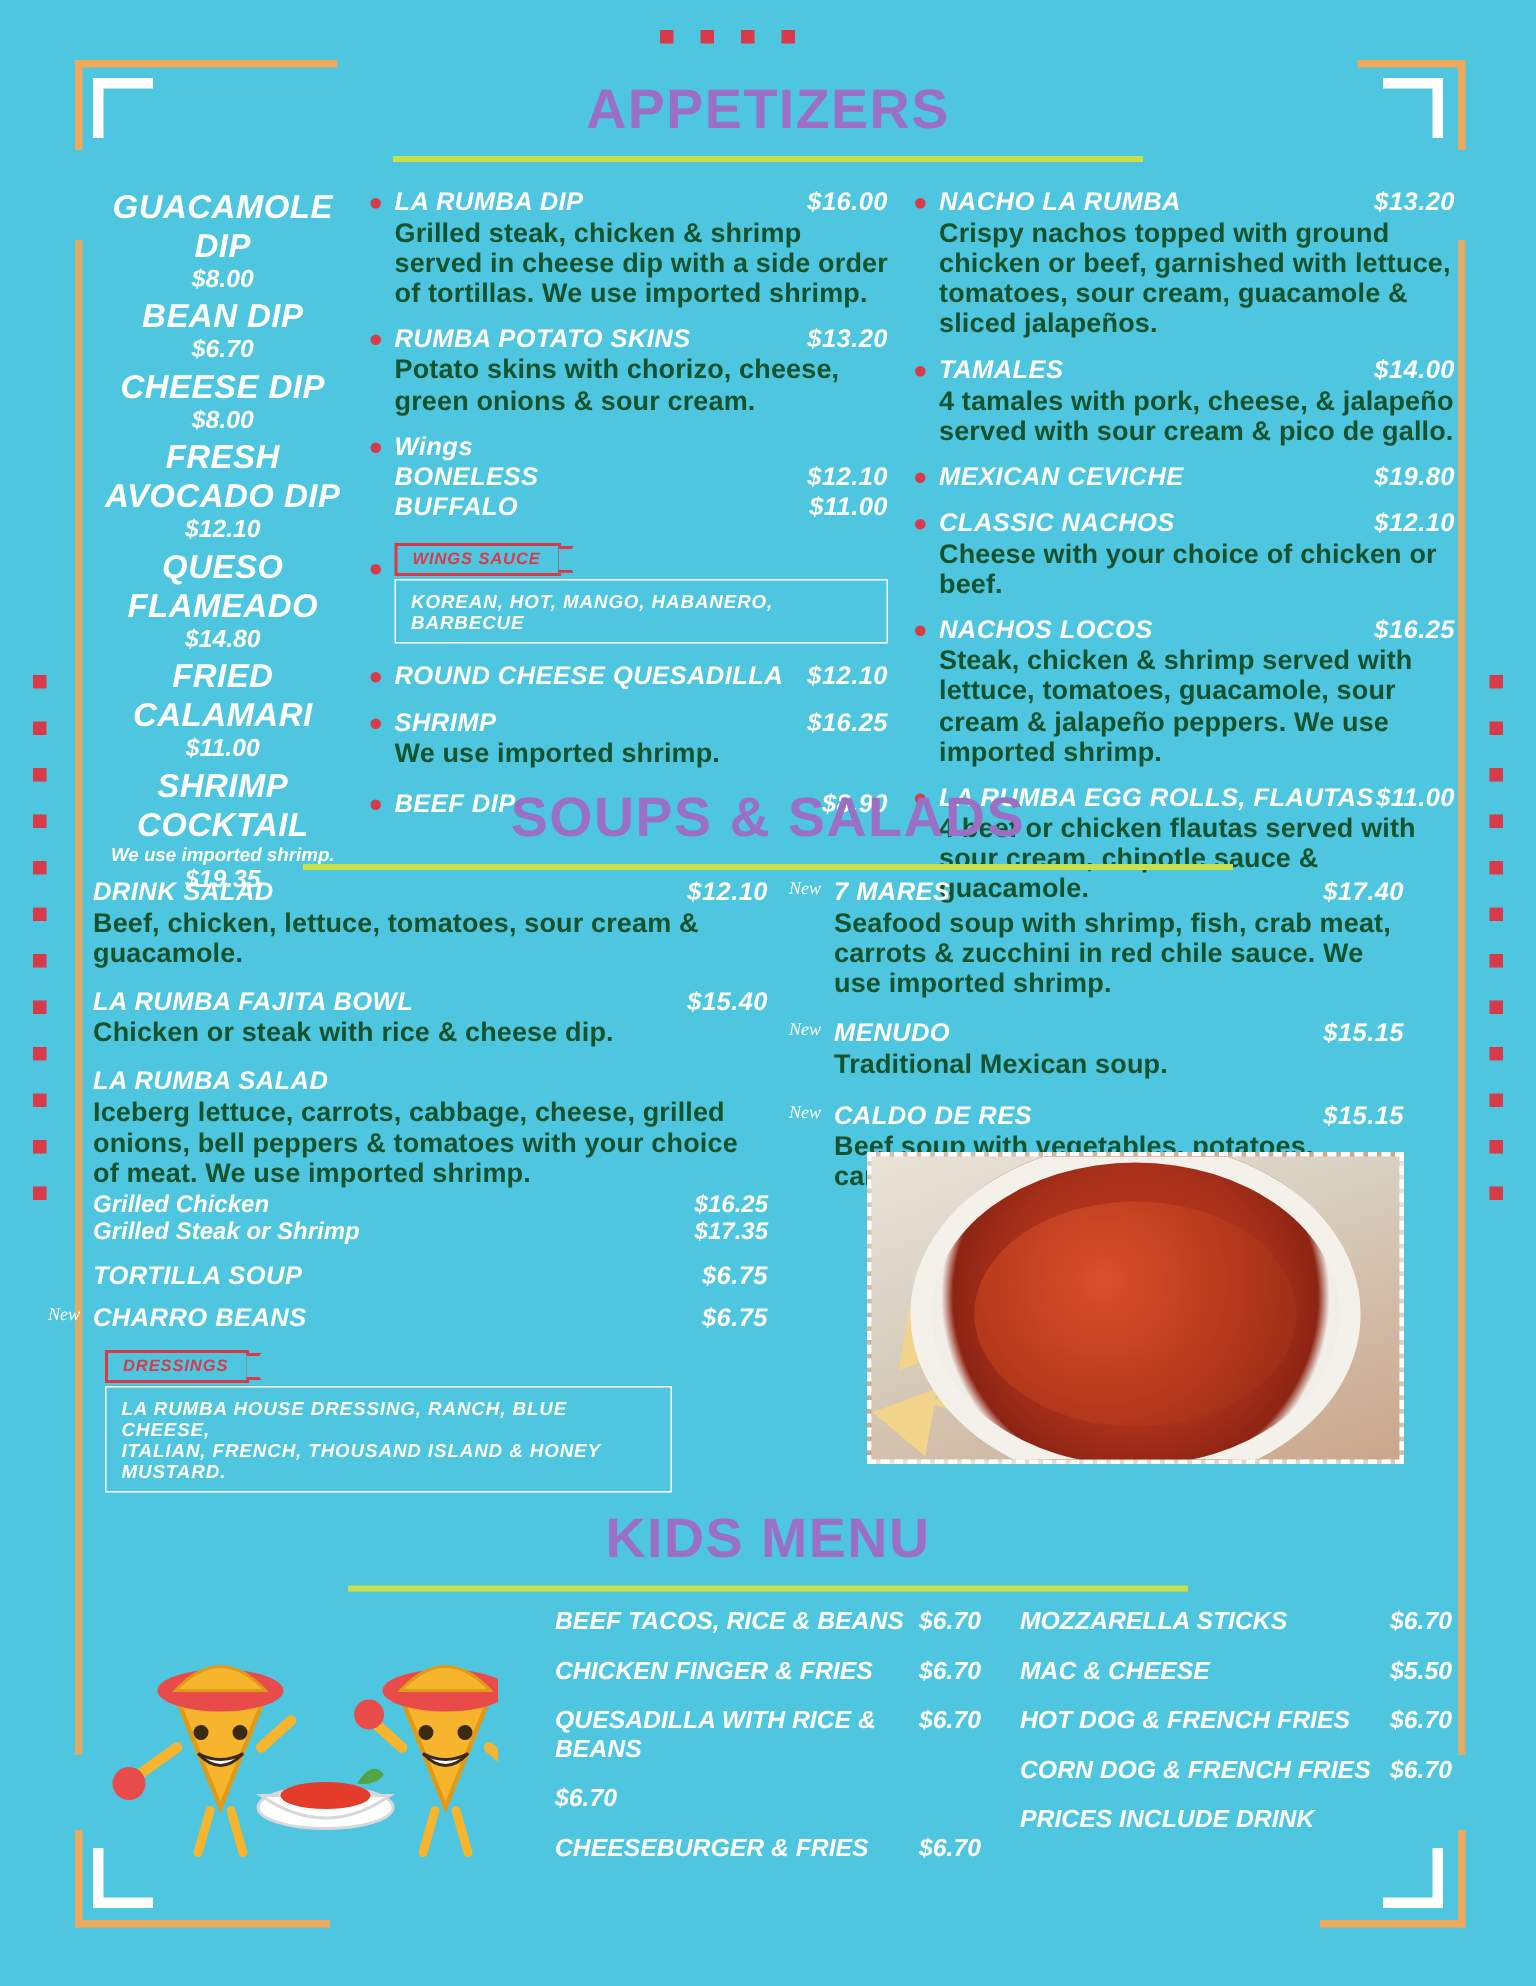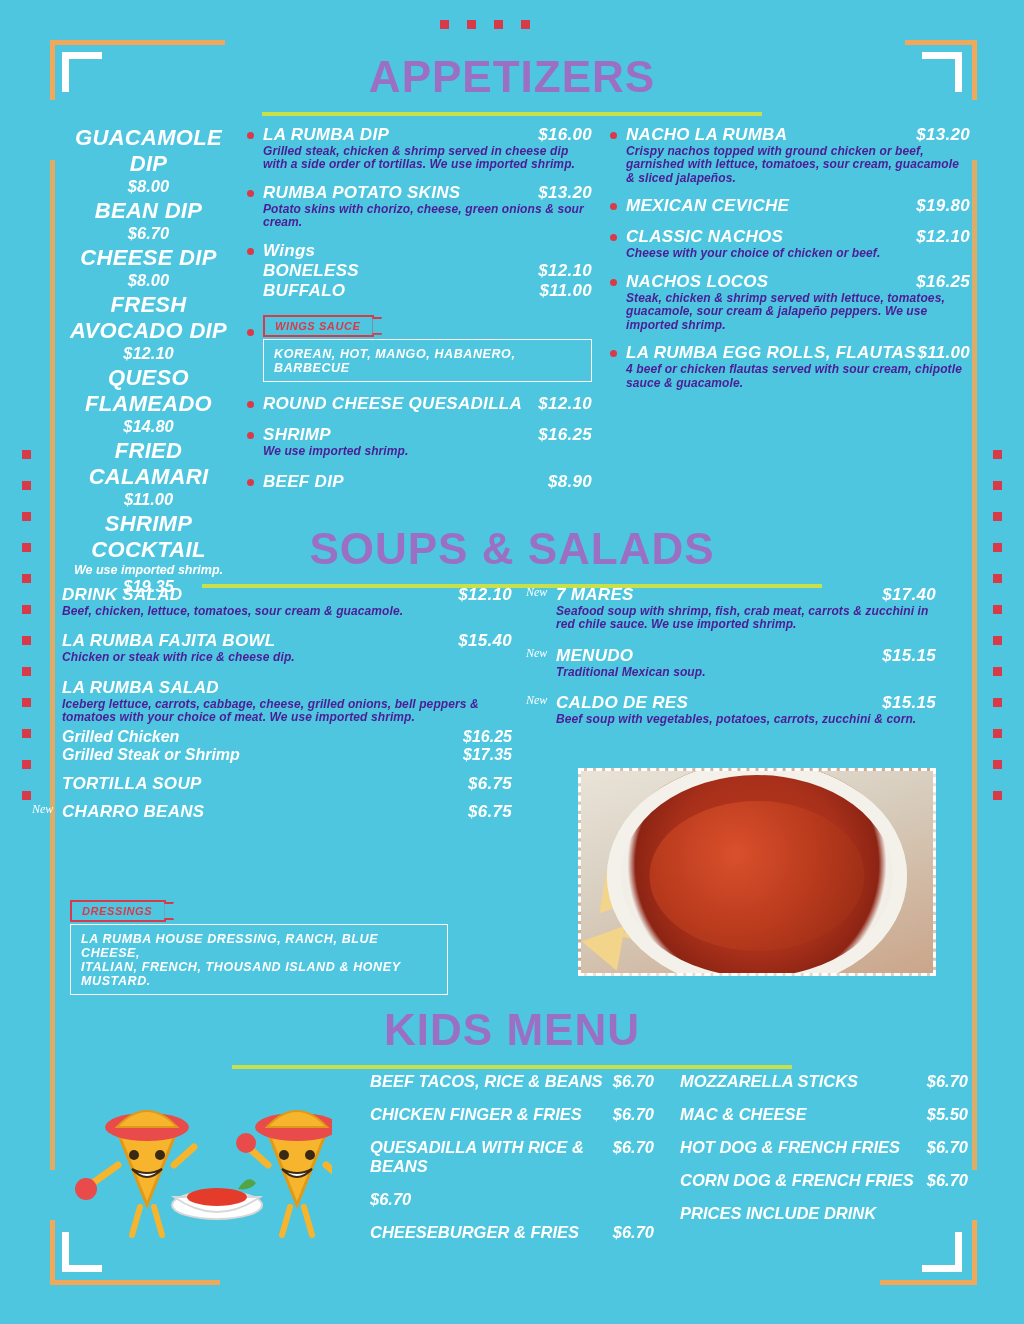--- a/index.html
+++ b/index.html
@@ -39,21 +39,21 @@
   .wc-bl { left:62px; top:1232px; width:40px; height:40px; border-bottom-width:7px; border-left-width:7px; }
   .wc-br { left:922px; top:1232px; width:40px; height:40px; border-bottom-width:7px; border-right-width:7px; }
 
   
   .dot-col { position:absolute; width:9px; }
   .dot { width:9px; height:9px; background:#d93a4a; margin-bottom:22px; }
 
   h1.section-title {
     text-align:center;
     color:#9b6fc4;
-    font-size:44px;
+    font-size:37px;
     font-weight:bold;
     letter-spacing:1px;
     margin:0;
     font-family:"Liberation Sans", sans-serif;
   }
   .title-rule {
     height:4px; background:#c8e04a; margin:10px auto 0 auto;
   }
   .bullet {
     position:absolute; left:0; top:7px;
@@ -62,21 +62,21 @@
   }
   .item { position:relative; padding-left:16px; margin-bottom:11px; }
   .item-head {
     display:flex; justify-content:space-between; align-items:center;
     color:#ffffff; font-style:italic; font-weight:bold; font-size:17px;
     letter-spacing:.3px;
   }
   .item-name { white-space:nowrap; }
   .item-price { white-space:nowrap; }
   .item-desc {
-    color:#4c1d95; font-style:italic; font-size:12px; line-height:1.12;
+    color:#14532d; font-size:18px; line-height:1.12;
     font-weight:bold; letter-spacing:.1px;
   }
 
   
   .dip-list { text-align:center; color:#ffffff; font-style:italic; font-weight:bold; }
   .dip-name { font-size:22px; letter-spacing:.3px;font-style:italic; }
   .dip-price { font-size:16.5px; margin-bottom:2px; }
   .dip-note { font-size:12.5px; font-weight:bold; }
 
   .ribbon {
@@ -292,20 +292,28 @@
   </div>
 
   <div style="position:absolute; left:610px; top:125px; width:360px;">
     <div class="item">
       <div class="bullet"></div>
       <div class="item-head">
         <span class="item-name">NACHO LA RUMBA</span>
         <span class="item-price">$13.20</span>
       </div>
       <div class="item-desc">Crispy nachos topped with ground chicken or beef, garnished with lettuce, tomatoes, sour cream, guacamole &amp; sliced jalapeños.</div>
+    </div>
+    <div class="item">
+      <div class="bullet"></div>
+      <div class="item-head">
+        <span class="item-name">TAMALES</span>
+        <span class="item-price">$14.00</span>
+      </div>
+      <div class="item-desc">4 tamales with pork, cheese, &amp; jalapeño served with sour cream &amp; pico de gallo.</div>
     </div>
     <div class="item">
       <div class="bullet"></div>
       <div class="item-head">
         <span class="item-name">MEXICAN CEVICHE</span>
         <span class="item-price">$19.80</span>
       </div>
     </div>
     <div class="item">
       <div class="bullet"></div>

